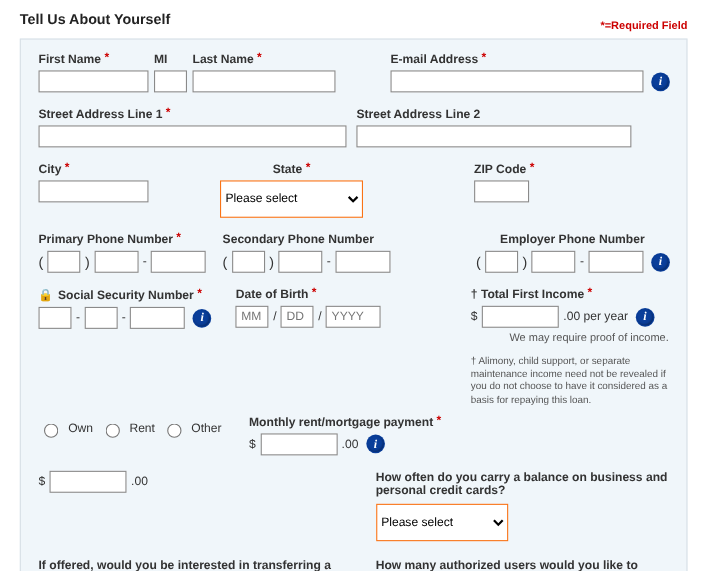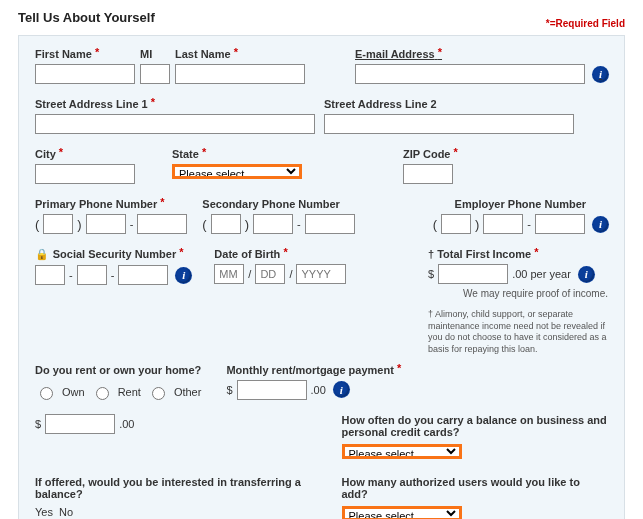--- a/index.html
+++ b/index.html
@@ -25,23 +25,23 @@
   .lbl { font-weight:bold; font-size:11px; color:#333; margin-bottom:4px; white-space:nowrap;}
   .star { color:#c00; font-weight:bold; position:relative; top:-2px; font-size:11px;}
   input[type=text] {
     border:1px solid #8a8a8a;
     background:#fff;
     height:20px;
     padding:2px 4px;
     font-size:11px;
   }
   select {
-    border:3px solid #f97316;
+    border:1px solid #f97316;
     background:#fff;
-    height:15px;
+    height:34px;
     font-size:11px;
   }
   .w100{width:100px;} .w30{width:30px;} .w40{width:40px;}
   .w130{width:130px;} .w230{width:230px;} .w70{width:70px;}
   .w50{width:50px;} .w120{width:120px;}
   .hgrp { display:flex; align-items:center; gap:4px;}
   .info {
     display:inline-flex; align-items:center; justify-content:center;
     width:15px; height:15px; border-radius:50%;
     background:#0a3e9a; color:#fff; font-family:Georgia,serif; font-style:italic;
@@ -75,21 +75,21 @@
       <input type="text" class="w100" style="">
     </div>
     <div class="col">
       <span class="lbl">MI</span>
       <input type="text" class="w30" style="">
     </div>
     <div class="col">
       <span class="lbl"><span>Last Name</span> <span class="star">*</span></span>
       <input type="text" class="w130" style="">
     </div>
-    <div class="col" style="margin-left:auto;text-decoration:underline;">
+    <div class="col" style="margin-left:auto;">
       <span class="lbl"><span>E-mail Address</span> <span class="star">*</span></span>
       <div class="hgrp">
         <input type="text" class="w230" style="">
         <span class="info">i</span>
       </div>
     </div>
   </div>
 
   <div class="row">
     <div class="col" style="flex:1;">
@@ -100,21 +100,21 @@
       <span class="lbl">Street Address Line 2</span>
       <input type="text" style="width: 250px;">
     </div>
   </div>
 
   <div class="row">
     <div class="col">
       <span class="lbl"><span>City</span> <span class="star">*</span></span>
       <input type="text" class="w100" style="">
     </div>
-    <div class="col" style="margin-left:32px;">
+    <div class="col" style="margin-left:60px;align-items:center;">
       <span class="lbl"><span>State</span> <span class="star">*</span></span>
       <select class="w130"><option>Please select</option></select>
     </div>
     <div class="col" style="margin-left:96px;">
       <span class="lbl"><span>ZIP Code</span> <span class="star">*</span></span>
       <input type="text" class="w50" style="">
     </div>
   </div>
 
   <div class="row">
@@ -184,21 +184,20 @@
         <span>.00 per year</span>
         <span class="info">i</span>
       </div>
       <div class="small-note">We may require proof of income.</div>
       <div class="foot-note" style="margin-top:10px;">† Alimony, child support, or separate maintenance income need not be revealed if you do not choose to have it considered as a basis for repaying this loan.</div>
     </div>
   </div>
 
   <div class="row" style="margin-top:-6px;">
     <div class="col">
-      <span class="lbl">Do you rent or own your home?</span>
       <div class="radio-row">
         <input type="radio" name="ro" style="">
           <label>Own</label>
         <input type="radio" name="ro" style="">
           <label>Rent</label>
         <input type="radio" name="ro" style="">
           <label>Other</label>
       </div>
     </div>
     <div class="col" style="margin-left:20px;">

